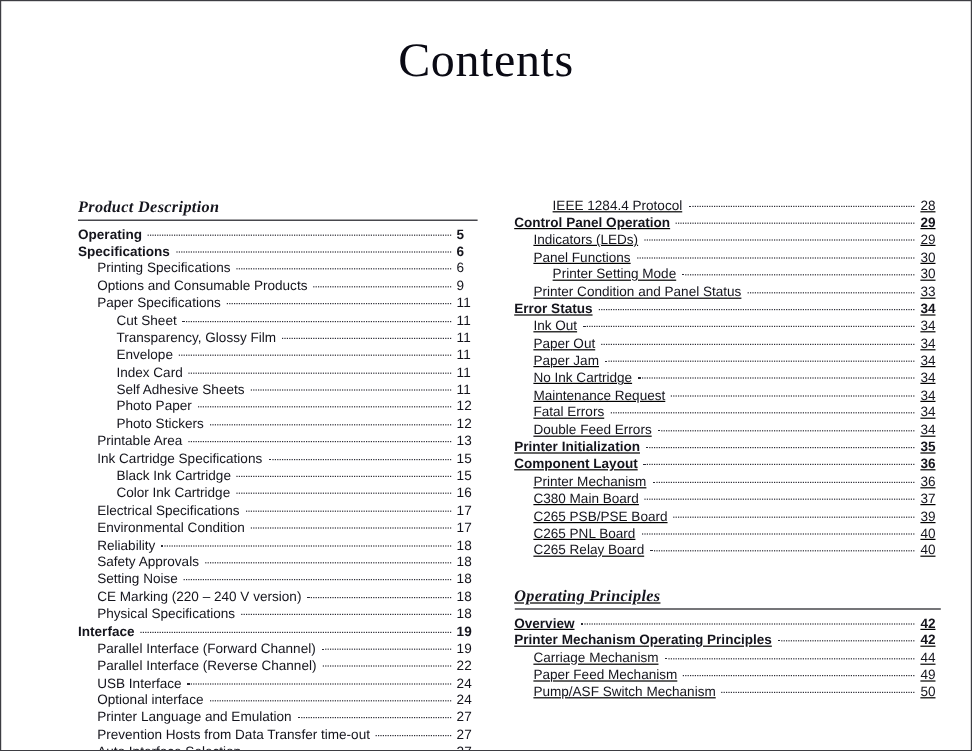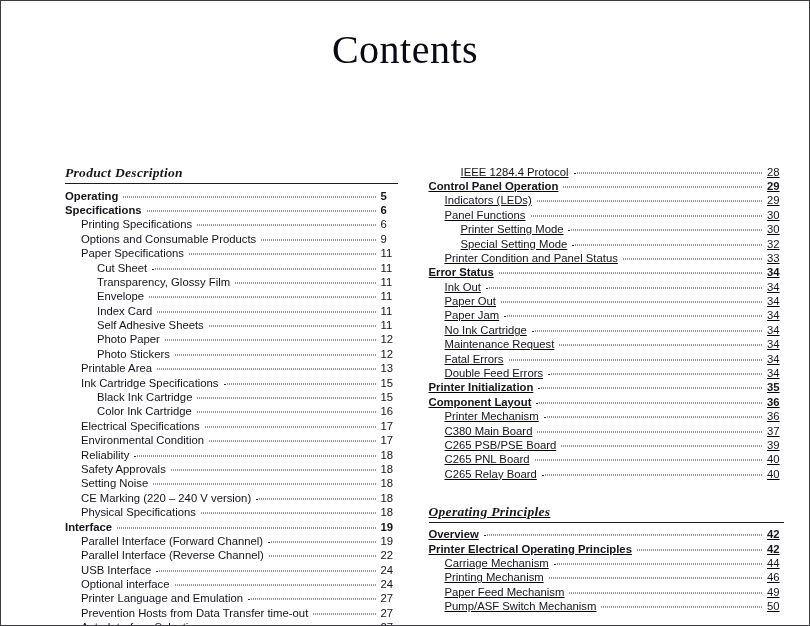--- a/index.html
+++ b/index.html
@@ -290,25 +290,20 @@
           <div class="entry lvl1">
             <span class="label">Panel Functions</span>
             <span class="leader"></span>
             <span class="pageno">30</span>
           </div>
           <div class="entry lvl2">
             <span class="label">Printer Setting Mode</span>
             <span class="leader"></span>
             <span class="pageno">30</span>
           </div>
-          <div class="entry lvl2">
-            <span class="label">Special Setting Mode</span>
-            <span class="leader"></span>
-            <span class="pageno">32</span>
-          </div>
           <div class="entry lvl1">
             <span class="label">Printer Condition and Panel Status</span>
             <span class="leader"></span>
             <span class="pageno">33</span>
           </div>
           <div class="entry lvl0">
             <span class="label">Error Status</span>
             <span class="leader"></span>
             <span class="pageno">34</span>
           </div>
@@ -384,33 +379,28 @@
           </div>
         </div>
       <div class="sec-head spaced">Operating Principles</div>
       <div id="right-entries">
           <div class="entry lvl0">
             <span class="label">Overview</span>
             <span class="leader"></span>
             <span class="pageno">42</span>
           </div>
           <div class="entry lvl0">
-            <span class="label">Printer Electrical Operating Principles</span>
+            <span class="label">Printer Mechanism Operating Principles</span>
             <span class="leader"></span>
             <span class="pageno">42</span>
           </div>
           <div class="entry lvl1">
             <span class="label">Carriage Mechanism</span>
             <span class="leader"></span>
             <span class="pageno">44</span>
-          </div>
-          <div class="entry lvl1">
-            <span class="label">Printing Mechanism</span>
-            <span class="leader"></span>
-            <span class="pageno">46</span>
           </div>
           <div class="entry lvl1">
             <span class="label">Paper Feed Mechanism</span>
             <span class="leader"></span>
             <span class="pageno">49</span>
           </div>
           <div class="entry lvl1">
             <span class="label">Pump/ASF Switch Mechanism</span>
             <span class="leader"></span>
             <span class="pageno">50</span>

